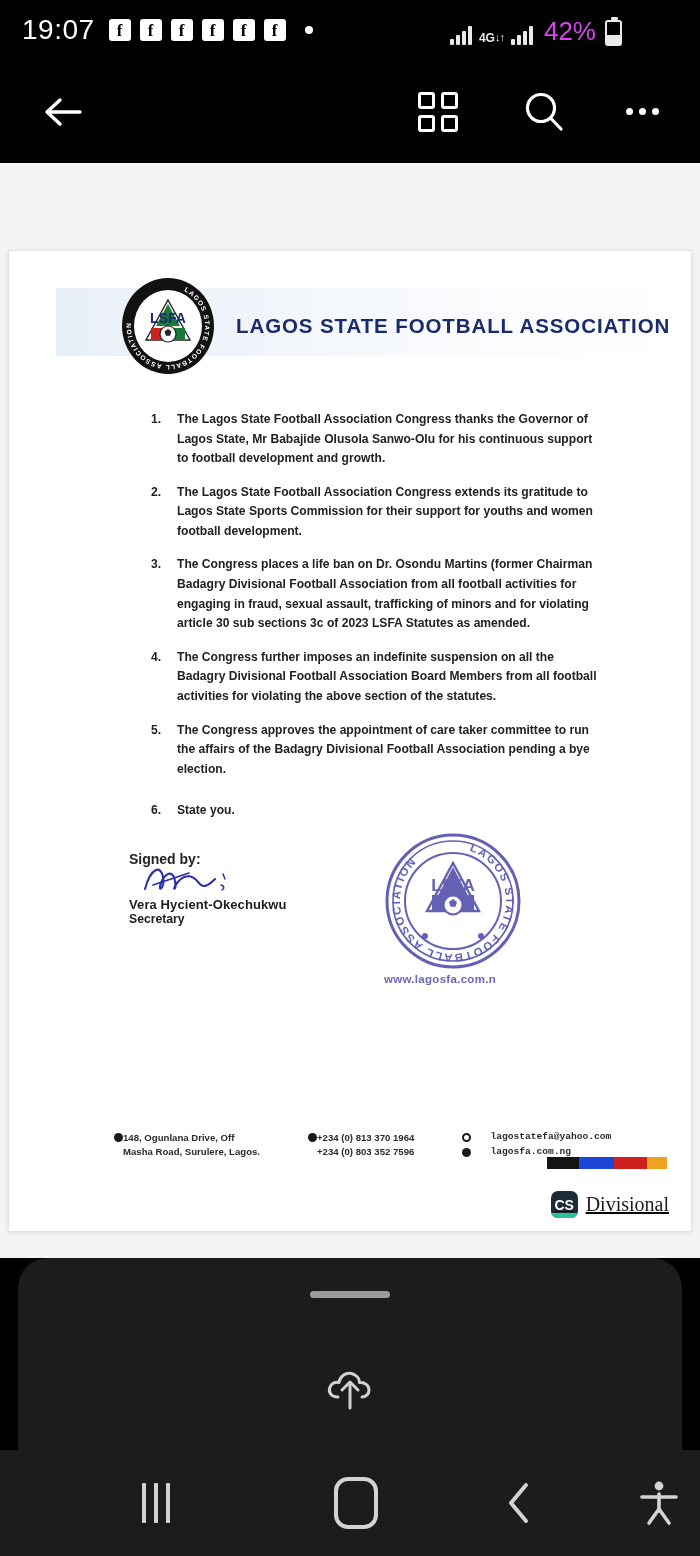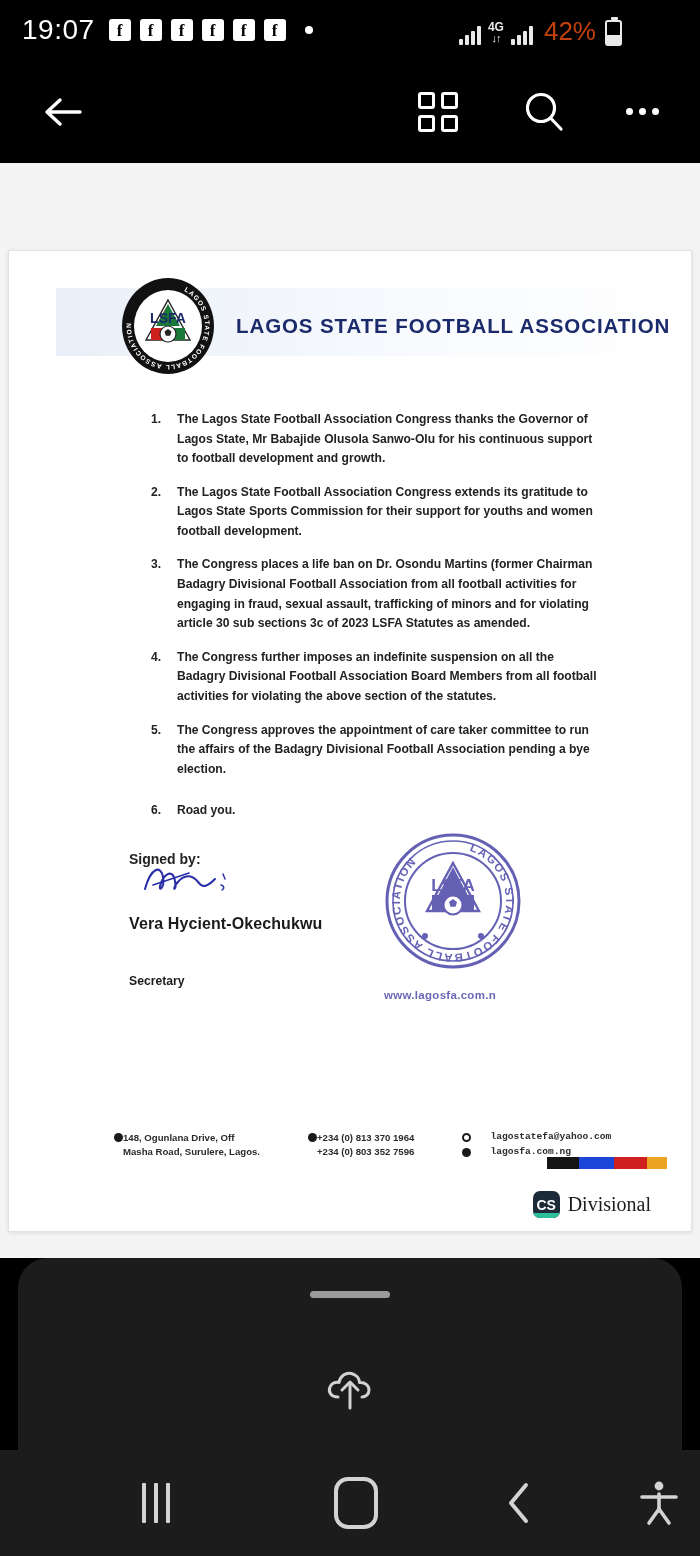--- a/index.html
+++ b/index.html
@@ -47,26 +47,26 @@
   }
   .sb-spacer { flex: 1 1 auto; }
   .sb-right { display: flex; align-items: flex-end; gap: 7px; }
   .signal-bars { display: flex; align-items: flex-end; gap: 2px; height: 20px; }
   .signal-bars i { display: block; width: 4px; background: #e9e9e9; border-radius: 1px; }
   .signal-bars i:nth-child(1) { height: 6px; }
   .signal-bars i:nth-child(2) { height: 10px; }
   .signal-bars i:nth-child(3) { height: 14px; }
   .signal-bars i:nth-child(4) { height: 19px; }
   .net-type {
-    display: flex; flex-direction: column; align-items: center;
+    display: flex; flex-direction: row; align-items: center;
     line-height: 1; color: #e9e9e9; margin-bottom: 1px;
   }
   .net-type .g { font-size: 12px; font-weight: 700; }
   .net-type .arrows { font-size: 11px; letter-spacing: -1px; }
-  .sb-battery-text { color: #c2410c; font-size: 26px; margin-left: 4px; margin-bottom: -2px; }
+  .sb-battery-text { color: #d946ef; font-size: 26px; margin-left: 4px; margin-bottom: -2px; }
   .battery {
     width: 17px; height: 26px; border: 2px solid #e9e9e9; border-radius: 3px;
     position: relative; margin-left: 2px; margin-bottom: -1px;
     background: linear-gradient(to top, #e9e9e9 42%, transparent 42%);
   }
   .battery::before {
     content: ""; position: absolute; top: -5px; left: 4px;
     width: 7px; height: 3px; background: #e9e9e9; border-radius: 1px;
   }
 
@@ -169,29 +169,29 @@
   ol.clauses li.thanks { margin-top: 22px; }
 
   
   .sign-block {
     position: absolute; left: 120px; top: 600px;
     width: 240px;
   }
   .sign-label { font-size: 14px; font-weight: 600; color: #222; }
   .sign-svg { position: absolute; left: 8px; top: 8px; }
   .sign-name {
-    margin-top: 48px;
-    font-size: 16px; font-weight: 700; color: #1c1c1c; letter-spacing: 0.1px;
-  }
-  .sign-role { font-size: 12.2px; font-weight: 700; color: #1c1c1c; margin-top: 41px; }
+    margin-top: 30px;
+    font-size: 13px; font-weight: 700; color: #1c1c1c; letter-spacing: 0.1px;
+  }
+  .sign-role { font-size: 12.2px; font-weight: 700; color: #1c1c1c; }
 
   
   .stamp { position: absolute; left: 369px; top: 578px; width: 150px; height: 170px; }
   .stamp-url {
-    position: absolute; left: 375px; top: 738px;
+    position: absolute; left: 375px; top: 722px;
     font-size: 11.5px; font-weight: 700; color: #4a46a8;
     letter-spacing: 0.3px; opacity: 0.82;
   }
 
   
   .doc-footer {
     position: absolute; left: 0; top: 880px;
     width: 684px;
     padding: 0 105px;
     display: flex; gap: 48px;
@@ -208,22 +208,22 @@
   .ft-mail { display: flex; flex-direction: column; gap: 4px; }
   .ft-mail-row { display: flex; gap: 19px; align-items: flex-start; font-family: Liberation Mono, monospace; }
 
   
   .colour-bar {
     position: absolute; right: 24px; top: 906px;
     width: 120px; height: 12px; display: flex;
   }
   .colour-bar i { display: block; height: 100%; }
   .cs-watermark {
-    position: absolute; right: 40px; top: 940px;
-    display: flex; align-items: center; gap: 8px;
+    position: absolute; right: 22px; top: 940px;
+    display: flex; align-items: center; gap: 8px; text-decoration: underline;
   }
   .cs-logo {
     width: 27px; height: 27px; border-radius: 7px;
     background: #1d2b38; color: #fff;
     display: flex; align-items: center; justify-content: center;
     font-size: 14px; font-weight: 700;
     font-family: "Liberation Sans", sans-serif;
     position: relative; overflow: hidden;
   }
   .cs-logo::after {
@@ -359,21 +359,21 @@
       <div class="org-title">LAGOS STATE FOOTBALL ASSOCIATION</div>
     </div>
 
 
     <ol class="clauses">
       <li>The Lagos State Football Association Congress thanks the Governor of Lagos State, Mr Babajide Olusola Sanwo-Olu for his continuous support to football development and growth.</li>
       <li>The Lagos State Football Association Congress extends its gratitude to Lagos State Sports Commission for their support for youths and women football development.</li>
       <li>The Congress places a life ban on Dr. Osondu Martins (former Chairman Badagry Divisional Football Association from all football activities for engaging in fraud, sexual assault, trafficking of minors and for violating article 30 sub sections 3c of 2023 LSFA Statutes as amended.</li>
       <li>The Congress further imposes an indefinite suspension on all the Badagry Divisional Football Association Board Members from all football activities for violating the above section of the statutes.</li>
       <li>The Congress approves the appointment of care taker committee to run the affairs of the Badagry Divisional Football Association pending a bye election.</li>
-      <li class="thanks">Road you.</li>
+      <li class="thanks">State you.</li>
     </ol>
 
     <div class="sign-block">
       <div class="sign-label">Signed by:</div>
       <svg class="sign-svg" width="110" height="42" viewBox="0 0 110 42">
         <path d="M8 30 C14 8, 24 6, 26 18 C28 30, 20 34, 24 24 C28 14, 36 10, 38 22 C40 32, 34 32, 40 24 C48 14, 56 16, 62 24 C66 30, 72 26, 78 20" stroke="#2b2fa8" stroke-width="2.1" fill="none" stroke-linecap="round"></path>
         <path d="M16 26 L52 14" stroke="#2b2fa8" stroke-width="1.7" fill="none" stroke-linecap="round"></path>
         <path d="M86 15 l2 5" stroke="#2b2fa8" stroke-width="1.5" stroke-linecap="round"></path>
         <path d="M84 26 c3 1, 4 3, 1 5" stroke="#2b2fa8" stroke-width="1.5" fill="none" stroke-linecap="round"></path>
       </svg>

